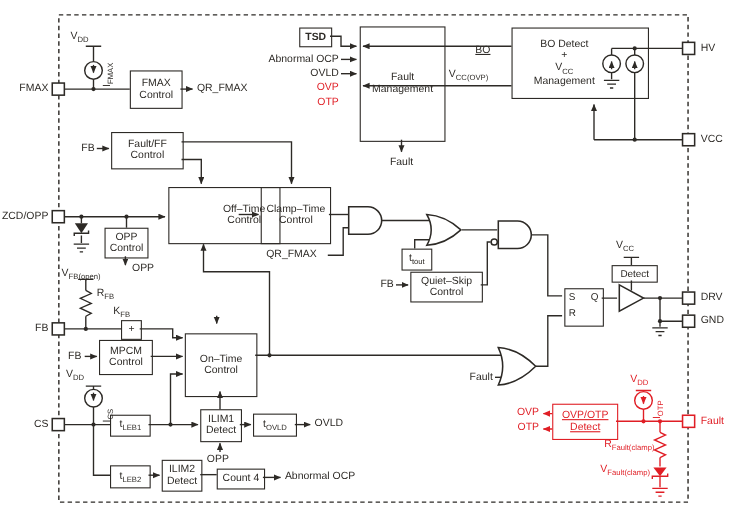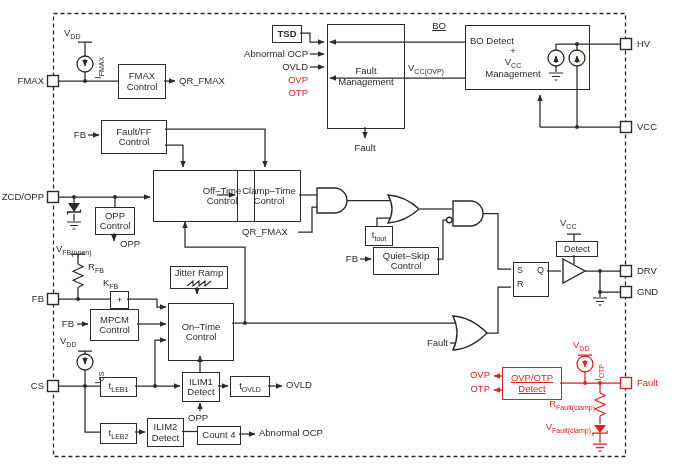--- a/index.html
+++ b/index.html
@@ -180,21 +180,21 @@
     <span>Control</span>
   </div>
   <div class="box" style="left:272px;top:25px;width:28px;height:16px;font-weight:bold;">
     <span>TSD</span>
   </div>
   <div class="box" style="left:327px;top:24px;width:76px;height:103px;">
     <span>Fault</span>
     <span>Management</span>
   </div>
   <div class="box" style="left:465px;top:25px;width:125px;height:65px;align-items:flex-start;padding-left:4px;box-sizing:border-box;">
-    <span style="width:86px;text-align:left;">BO Detect</span>
+    <span style="width:86px;text-align:center;">BO Detect</span>
     <span style="width:86px;text-align:center;">+</span>
     <span style="width:86px;text-align:center;"><span>V</span><sub>CC</sub></span>
     <span style="width:86px;text-align:center;">Management</span>
   </div>
   <div class="box" style="left:101px;top:120px;width:64px;height:32px;">
     <span>Fault/FF</span>
     <span>Control</span>
   </div>
   <div class="box" style="left:153px;top:170px;width:64px;height:50px;padding-left:36px;">
     <span>Off–Time</span>
@@ -207,26 +207,20 @@
   <div class="box" style="left:237px;top:170px;width:62px;height:50px;">
     <span>Clamp–Time</span>
     <span>Control</span>
   </div>
   <div class="box" style="left:365px;top:226px;width:26px;height:18px;">
     <span><span>t</span><sub>tout</sub></span>
   </div>
   <div class="box" style="left:373px;top:247px;width:64px;height:26px;">
     <span>Quiet–Skip</span>
     <span>Control</span>
-  </div>
-  <div class="box" style="left:170px;top:266px;width:56px;height:21px;">
-    <span>Jitter Ramp</span>
-    <svg class="jagsvg" width="26" height="7" viewBox="0 0 26 7">
-      <path d="M1,6 L7,1 L7,6 L13,1 L13,6 L19,1 L19,6 L25,1" fill="none" stroke="#2d2a26" stroke-width="1.1"></path>
-    </svg>
   </div>
   <div class="box" style="left:168px;top:303px;width:64px;height:56px;">
     <span>On–Time</span>
     <span>Control</span>
   </div>
   <div class="box" style="left:90px;top:309px;width:47px;height:30px;">
     <span>MPCM</span>
     <span>Control</span>
   </div>
   <div class="box" style="left:110px;top:291px;width:17px;height:16px;">
@@ -281,21 +275,21 @@
   <div class="lbl vert" style="left:92px;top:384px;"><span>I</span><sub>CS</sub></div>
   <div class="lbl red" style="left:573px;top:339px;"><span>V</span><sub>DD</sub></div>
   <div class="lbl vert red" style="left:592px;top:381px;"><span>I</span><sub>OTP</sub></div>
 
   <div class="lbl" style="left:179px;top:75px;">QR_FMAX</div>
   <div class="lbl ra" style="left:68px;top:129px;width:18px;">FB</div>
   <div class="lbl ra" style="left:236px;top:48px;width:72px;">Abnormal OCP</div>
   <div class="lbl ra" style="left:266px;top:61px;width:42px;">OVLD</div>
   <div class="lbl ra red" style="left:272px;top:74px;width:36px;">OVP</div>
   <div class="lbl ra red" style="left:272px;top:87px;width:36px;">OTP</div>
-  <div class="lbl ctr" style="left:428px;top:20px;width:22px;text-decoration:underline;">BO</div>
+  <div class="lbl ctr" style="left:428px;top:40px;width:22px;text-decoration:underline;">BO</div>
   <div class="lbl" style="left:408px;top:62px;"><span>V</span><sub>CC(OVP)</sub></div>
   <div class="lbl ctr" style="left:347px;top:142px;width:36px;">Fault</div>
   <div class="lbl" style="left:120px;top:238px;">OPP</div>
   <div class="lbl" style="left:56px;top:243px;"><span>V</span><sub>FB(open)</sub></div>
   <div class="lbl" style="left:88px;top:261px;"><span>R</span><sub>FB</sub></div>
   <div class="lbl" style="left:103px;top:277px;"><span>K</span><sub>FB</sub></div>
   <div class="lbl" style="left:242px;top:226px;">QR_FMAX</div>
   <div class="lbl ra" style="left:342px;top:253px;width:16px;">FB</div>
   <div class="lbl ra" style="left:414px;top:337px;width:34px;">Fault</div>
   <div class="lbl" style="left:560px;top:217px;"><span>V</span><sub>CC</sub></div>

